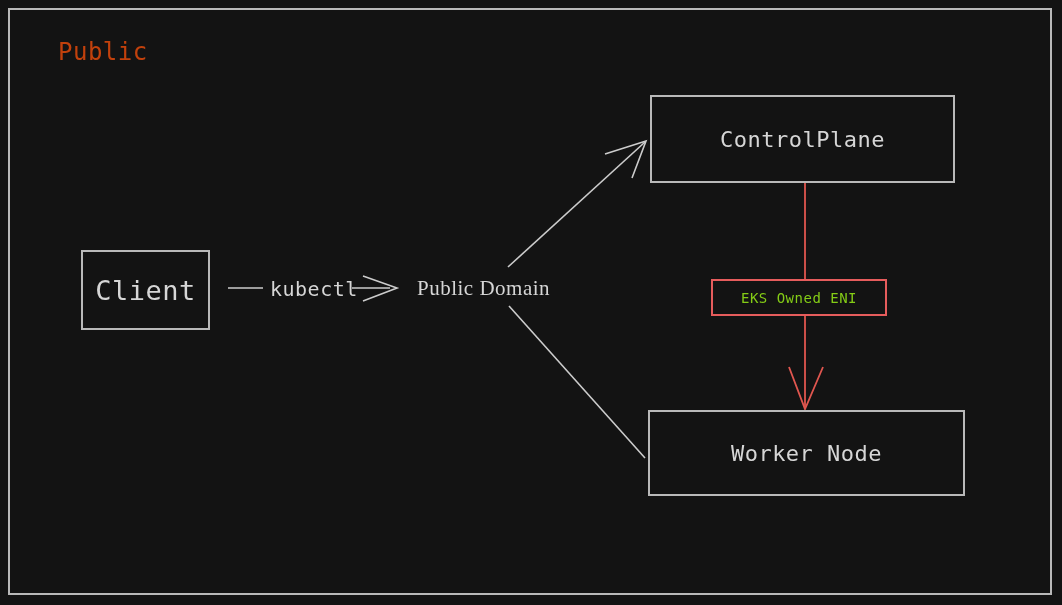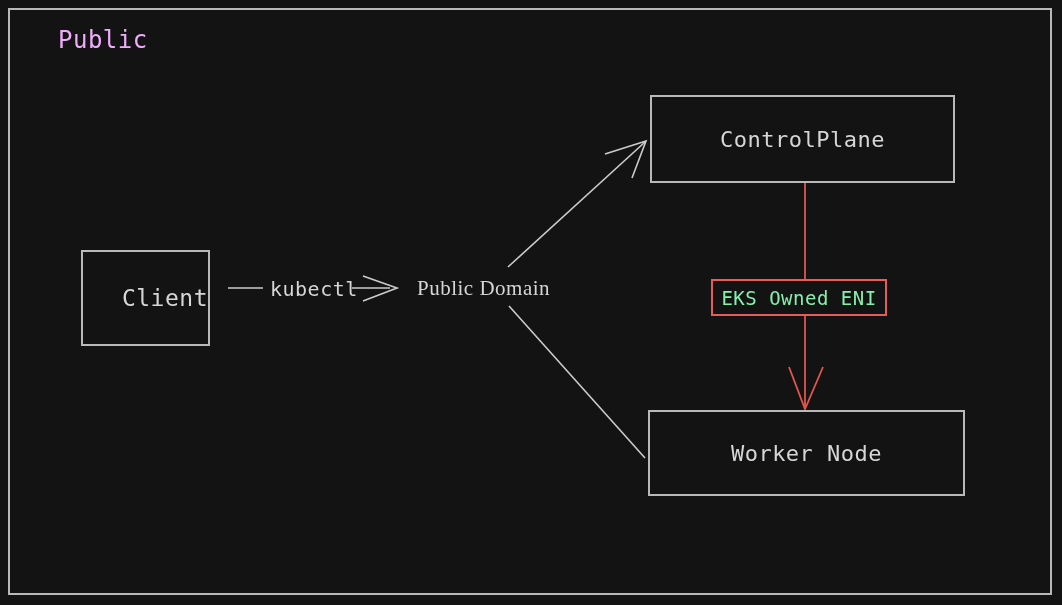--- a/index.html
+++ b/index.html
@@ -26,24 +26,24 @@
     top: 8px;
     width: 1044px;
     height: 587px;
     border: 2px solid #b9b9b9;
     box-sizing: border-box;
     background: transparent;
   }
   .group-label {
     position: absolute;
     left: 58px;
-    top: 26px;
+    top: 38px;
     font-size: 24px;
     letter-spacing: 0.5px;
-    color: #f0abfc;
+    color: #c2410c;
     white-space: nowrap;
     text-align: right;
   }
   
   .node {
     position: absolute;
     box-sizing: border-box;
     border: 2px solid #b9b9b9;
     background: #131313;
     display: flex;
@@ -51,44 +51,43 @@
     justify-content: center;
     color: #d6d6d6;
     font-size: 22px;
     letter-spacing: 0.5px;
     white-space: nowrap;
   }
   .node.client {
     left: 81px;
     top: 250px;
     width: 129px;
-    height: 96px;
-    font-size: 23px;
-    justify-content: flex-end;
+    height: 80px;
+    font-size: 27px;
   }
   .node.controlplane {
     left: 650px;
     top: 95px;
     width: 305px;
     height: 88px;
   }
   .node.workernode {
     left: 648px;
     top: 410px;
     width: 317px;
     height: 86px;
   }
   .node.eni {
     left: 711px;
     top: 279px;
     width: 176px;
     height: 37px;
     border: 2px solid #e65c5c;
-    color: #86efac;
-    font-size: 19px;
+    color: #84cc16;
+    font-size: 14px;
   }
   
   .text-node {
     position: absolute;
     color: #d6d6d6;
     font-size: 21px;
     letter-spacing: 0.5px;
     white-space: nowrap;
     font-family: Liberation Serif, serif;
   }

